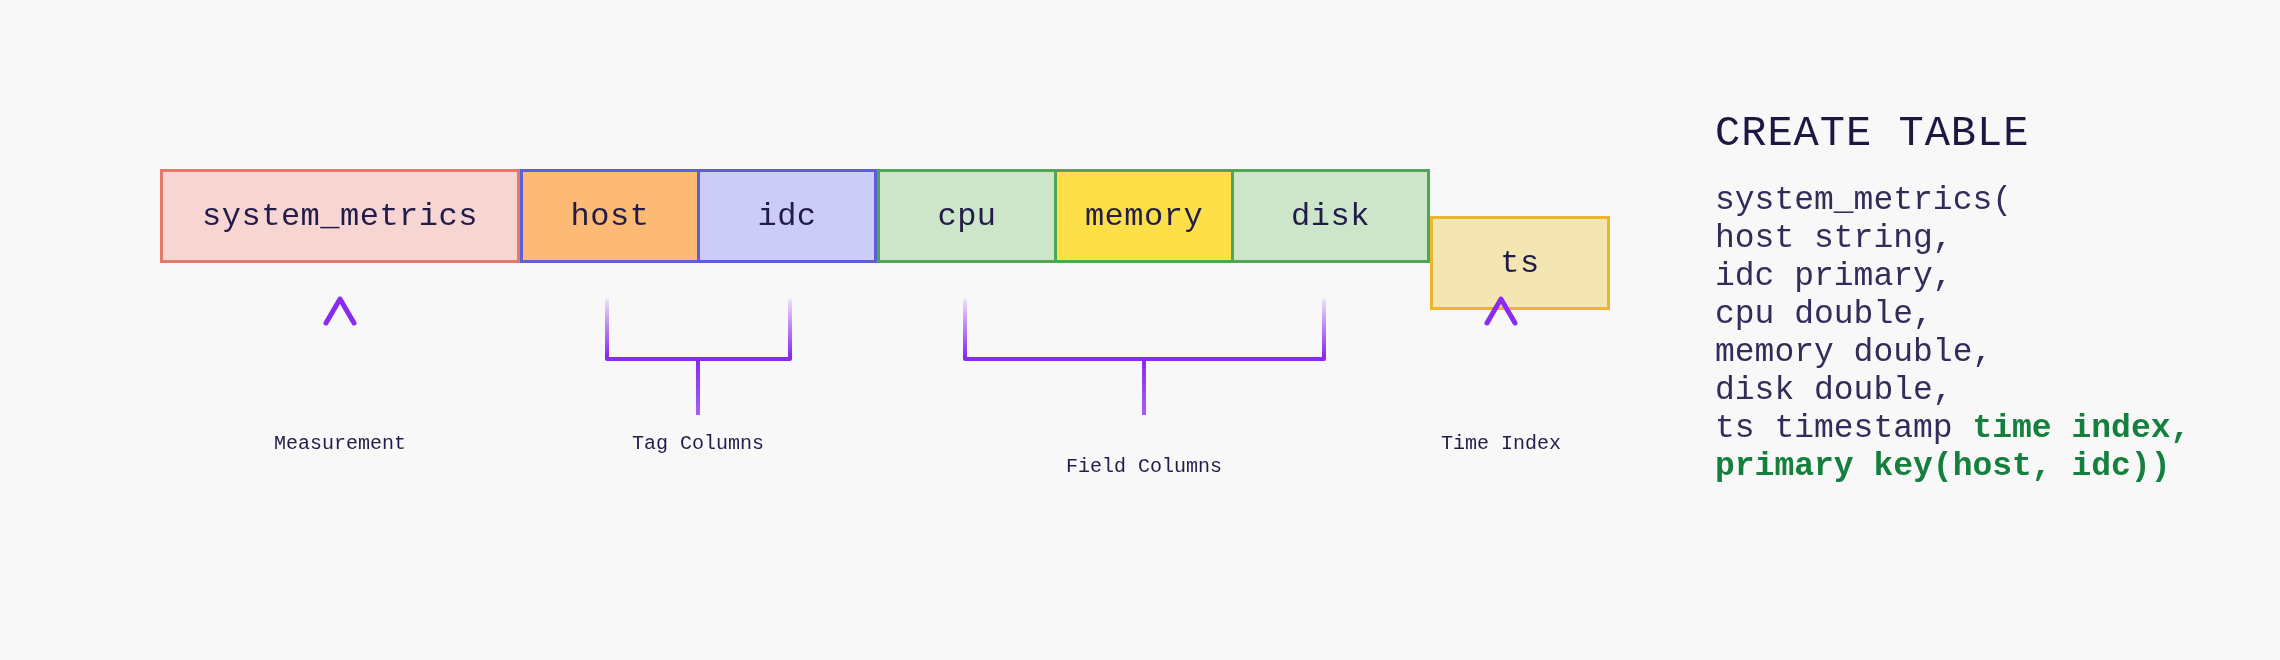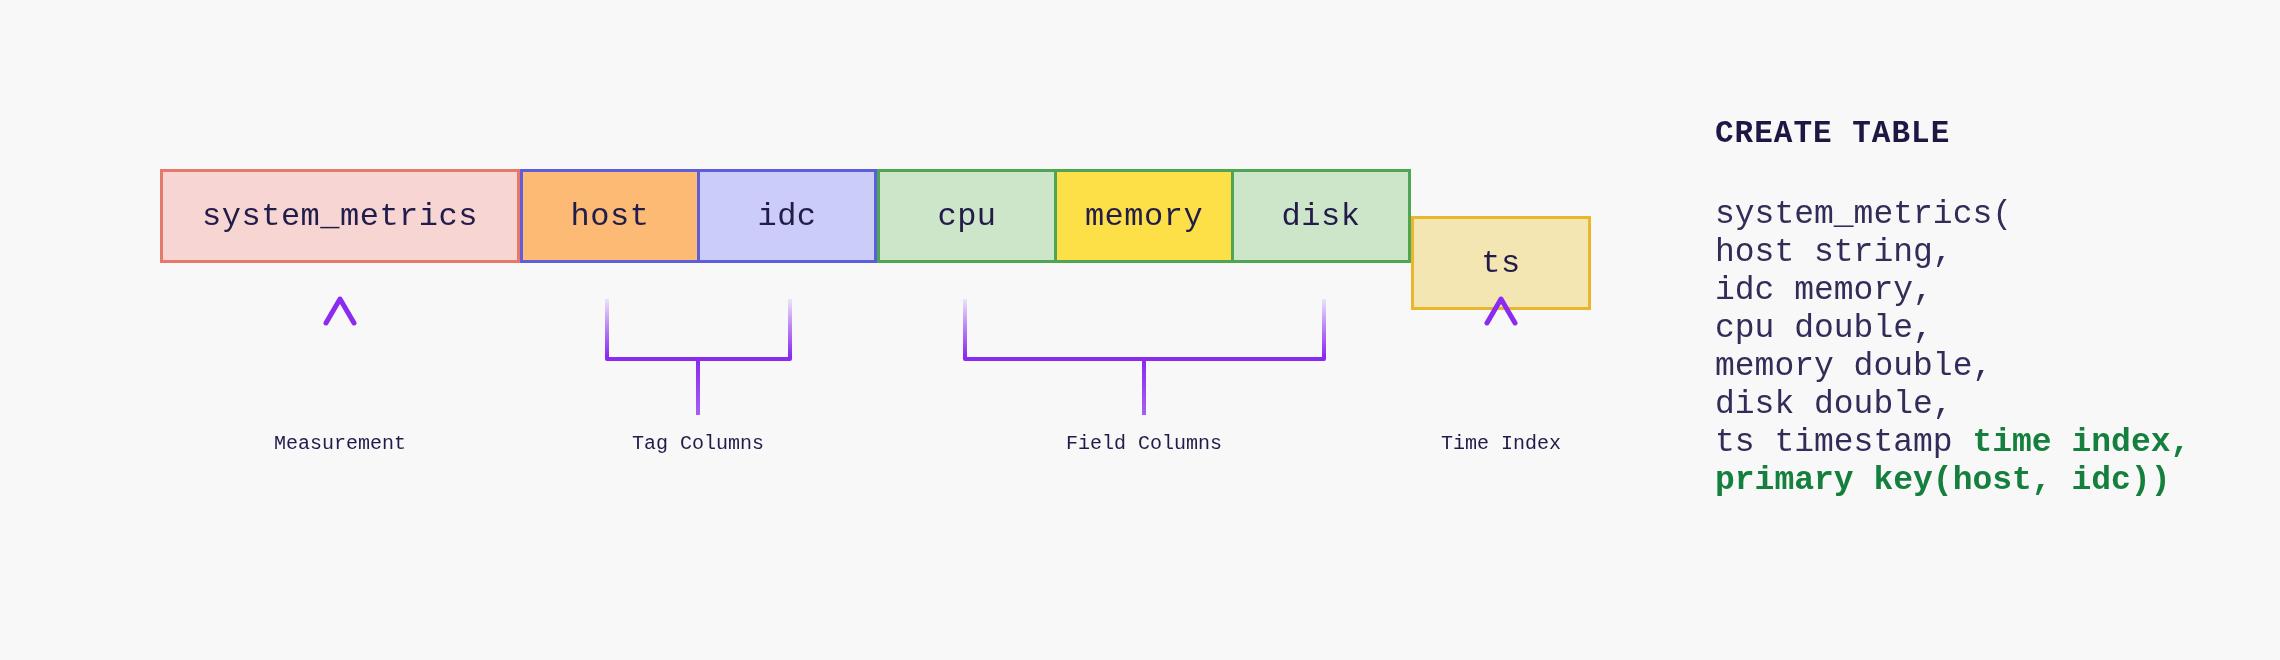--- a/index.html
+++ b/index.html
@@ -41,22 +41,22 @@
     background:linear-gradient(to bottom,#8b2bf2 0%,#a75ff3 100%);
   }
   .pointer-label{
     position:absolute;top:432px;transform:translateX(-50%);
     font-size:20px;color:#221c4a;white-space:nowrap;
   }
 
   
   .code{position:absolute;left:1715px;top:110px;}
   .code-heading{
-    font-size:31px;font-weight:bold;color:#1d1843;
-    letter-spacing:1px;margin:0 0 38px 0;line-height:48px;
+    font-size:42px;font-weight:normal;color:#1d1843;
+    letter-spacing:1px;margin:0 0 24px 0;line-height:48px;
   }
   .code-line{
     font-size:33px;line-height:38px;color:#322c59;white-space:pre;
   }
   .code-line .b{font-weight:bold;color:#15803d;}
 </style>
 </head>
 <body>
 
 <div class="canvas">
@@ -75,21 +75,21 @@
           <span>idc</span>
         </div>
       </div>
       <div class="box-group">
         <div class="cell" style="width: 180px; background: rgb(205, 229, 200); border-color: rgb(78, 166, 84);">
           <span>cpu</span>
         </div>
         <div class="cell joined" style="width: 180px; background: #fde047; border-color: rgb(78, 166, 84);">
           <span>memory</span>
         </div>
-        <div class="cell joined" style="width: 180px; background: rgb(205, 229, 200); border-color: rgb(78, 166, 84);">
+        <div class="cell joined" style="width: 199px; background: rgb(205, 229, 200); border-color: rgb(78, 166, 84);">
           <span>disk</span>
         </div>
       </div>
       <div class="box-group">
         <div class="cell" style="width: 180px; background: rgb(243, 230, 179); border-color: rgb(233, 182, 46); margin-top: 47px;">
           <span>ts</span>
         </div>
       </div>
     </div>
 
@@ -112,41 +112,41 @@
         <div class="bar"></div>
         <div class="drop"></div>
       </div>
       <div class="pointer-label" style="left: 698px;">Tag Columns</div>
       <div class="bracket" style="left: 962.5px; width: 363px;">
         <div class="stem left"></div>
         <div class="stem right"></div>
         <div class="bar"></div>
         <div class="drop"></div>
       </div>
-      <div class="pointer-label" style="left: 1144px;">Field Columns</div>
+      <div class="pointer-label" style="left: 1144px; margin-top: 23px;">Field Columns</div>
       <div class="arrow" style="left: 1477px;"><svg width="48" height="126" viewBox="0 0 48 126">
           <defs>
             <linearGradient id="ag3" x1="0" y1="0" x2="0" y2="1">
               <stop offset="0" stop-color="#8b2bf2"></stop>
               <stop offset="0.55" stop-color="#8b2bf2" stop-opacity="0.7"></stop>
               <stop offset="1" stop-color="#8b2bf2" stop-opacity="0.06"></stop>
             </linearGradient>
           </defs>
           <line x1="24" y1="10" x2="24" y2="123" stroke="url(#ag3)" stroke-width="4.5"></line>
           <polyline points="10,31 24,7 38,31" fill="none" stroke="#8b2bf2" stroke-width="5" stroke-linecap="round" stroke-linejoin="round"></polyline>
         </svg></div>
       <div class="pointer-label" style="left: 1501px;">Time Index</div>
     </div>
 
   <div class="code">
     <div class="code-heading">CREATE TABLE</div>
     <div id="sql-lines">
         <div class="code-line"><span>system_metrics(</span></div>
         <div class="code-line"><span>host string,</span></div>
-        <div class="code-line"><span>idc memory,</span></div>
+        <div class="code-line"><span>idc primary,</span></div>
         <div class="code-line"><span>cpu double,</span></div>
         <div class="code-line"><span>memory double,</span></div>
         <div class="code-line"><span>disk double,</span></div>
         <div class="code-line"><span>ts timestamp </span><span class="b">time index,</span></div>
         <div class="code-line"><span class="b">primary key(host, idc))</span></div>
       </div>
   </div>
 
 </div>
 

